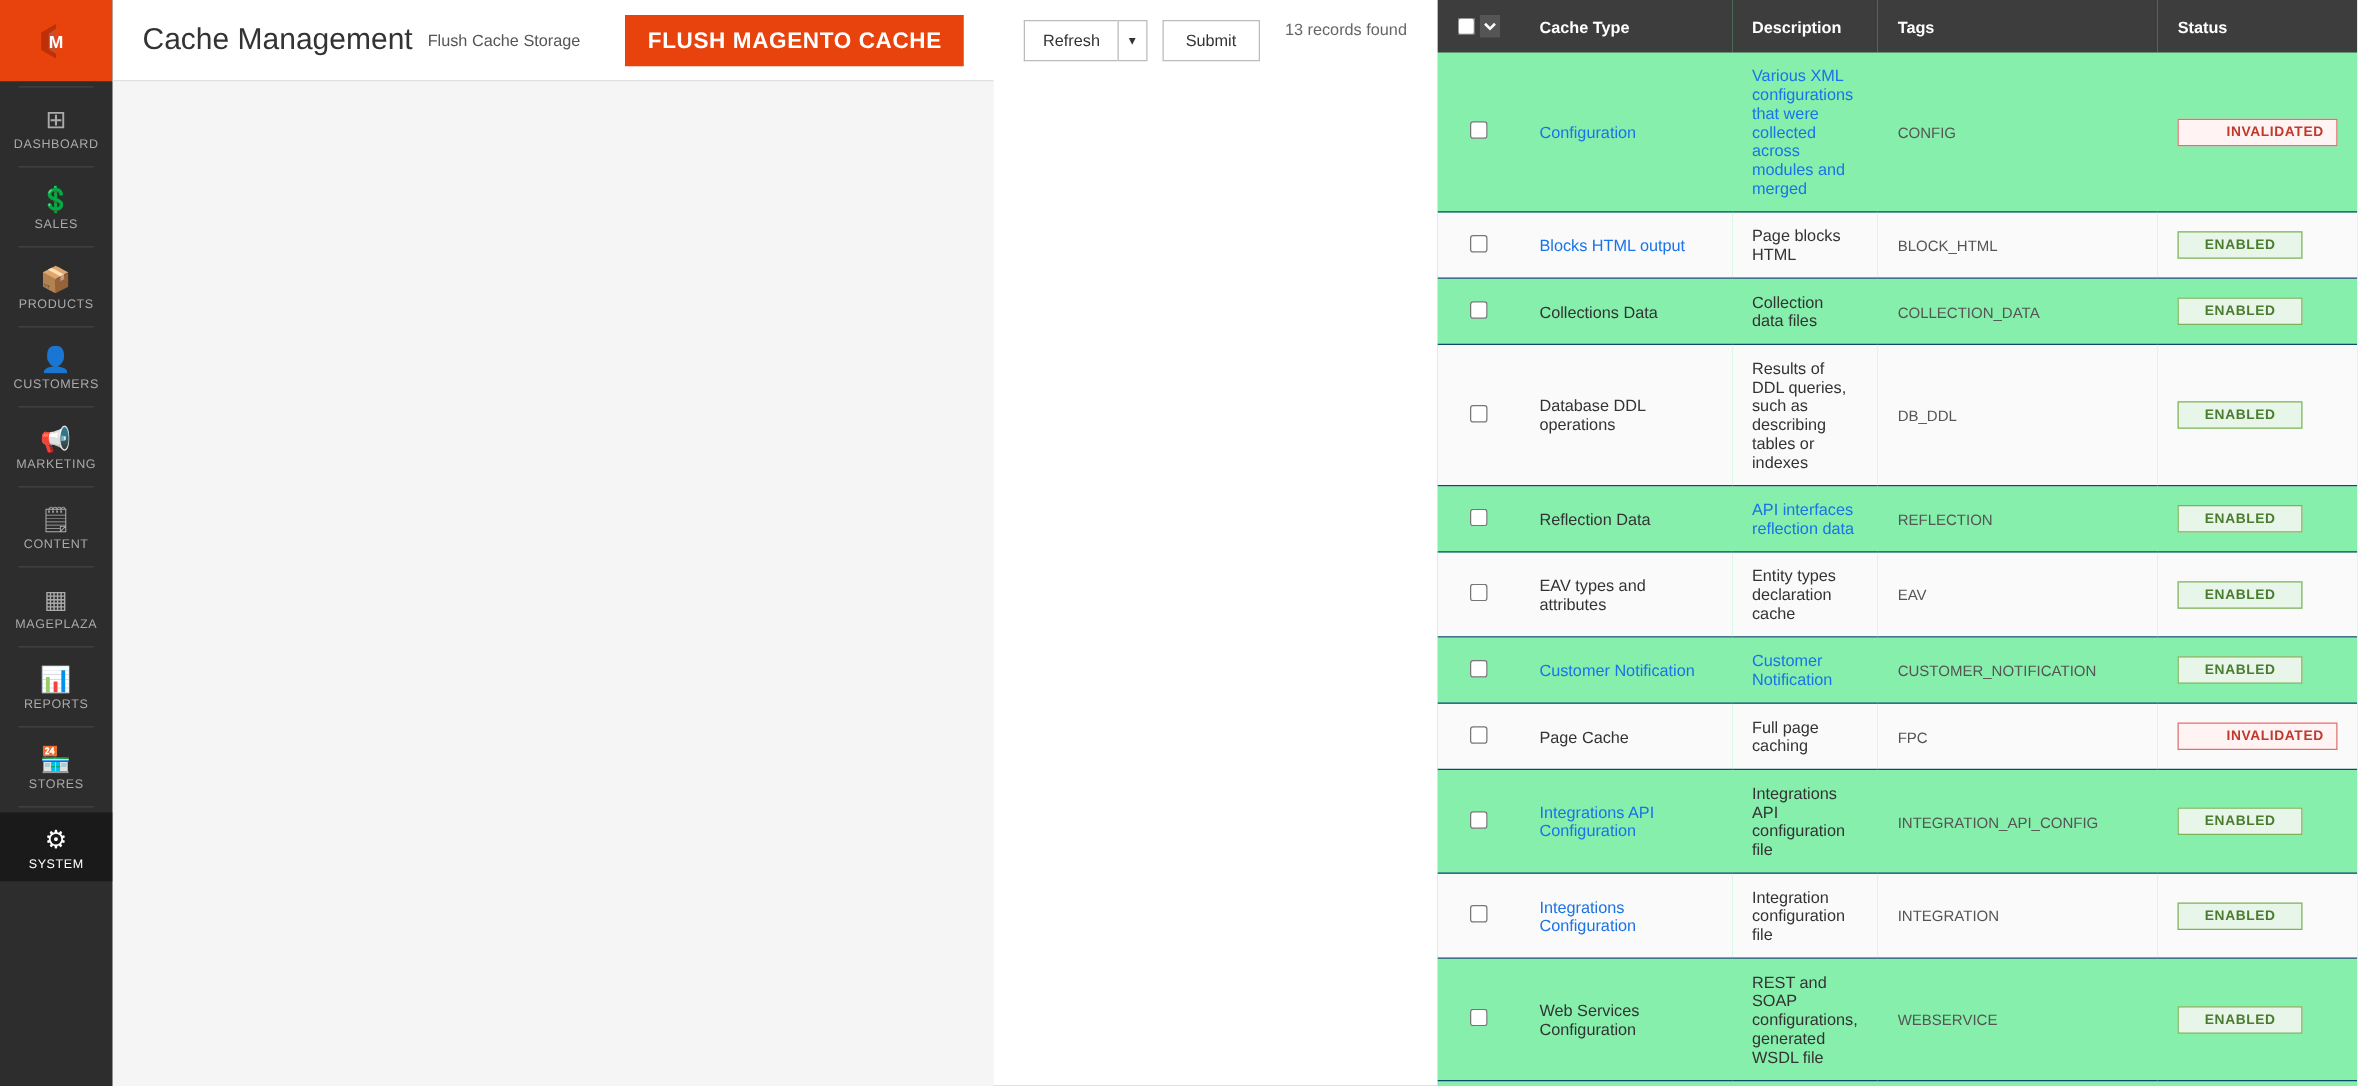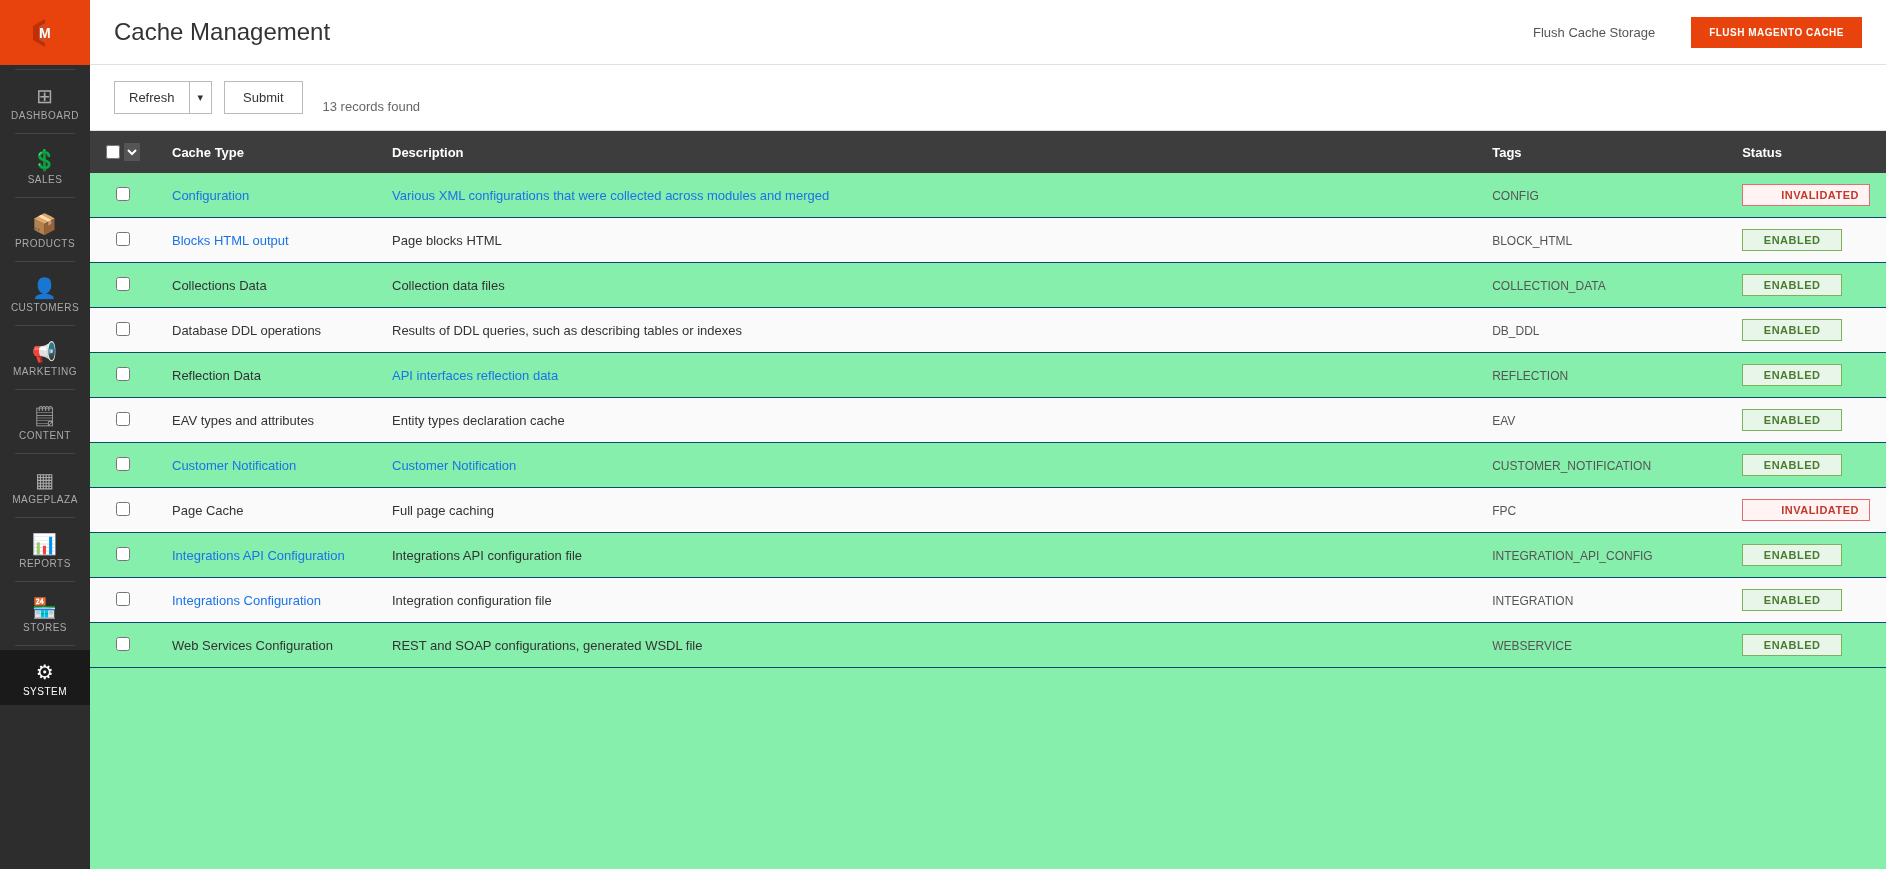--- a/index.html
+++ b/index.html
@@ -42,21 +42,21 @@
       letter-spacing: 0.5px;
       text-align: center;
     }
     .sidebar-item.active { background: #1a1a1a; color: #fff; }
     .sidebar-item .icon { font-size: 20px; line-height: 1; }
 
     
     .main {
       flex: 1;
       display: flex;
-      flex-direction: column;
+      flex-direction: row;
       height: 100%;
       overflow: hidden;
     }
 
     
     .header {
       background: #fff;
       border-bottom: 1px solid #e0e0e0;
       padding: 0 24px;
       height: 65px;
@@ -73,34 +73,34 @@
       color: #555;
       font-size: 13px;
       cursor: pointer;
       padding: 8px 12px;
     }
     .btn-flush-magento {
       background: #e8420d;
       color: #fff;
       border: none;
       padding: 10px 18px;
-      font-size: 10px;
+      font-size: 18px;
       font-weight: 600;
       cursor: pointer;
       text-transform: uppercase;
       letter-spacing: 0.5px;
     }
 
     
     .toolbar {
       background: #fff;
       border-bottom: 1px solid #e0e0e0;
       padding: 16px 24px;
       display: flex;
-      align-items: flex-end;
+      align-items: flex-start;
       gap: 12px;
       flex-shrink: 0;
     }
     .btn-refresh-group { display: flex; }
     .btn-refresh {
       background: #fff;
       border: 1px solid #bbb;
       padding: 8px 14px;
       font-size: 13px;
       cursor: pointer;

